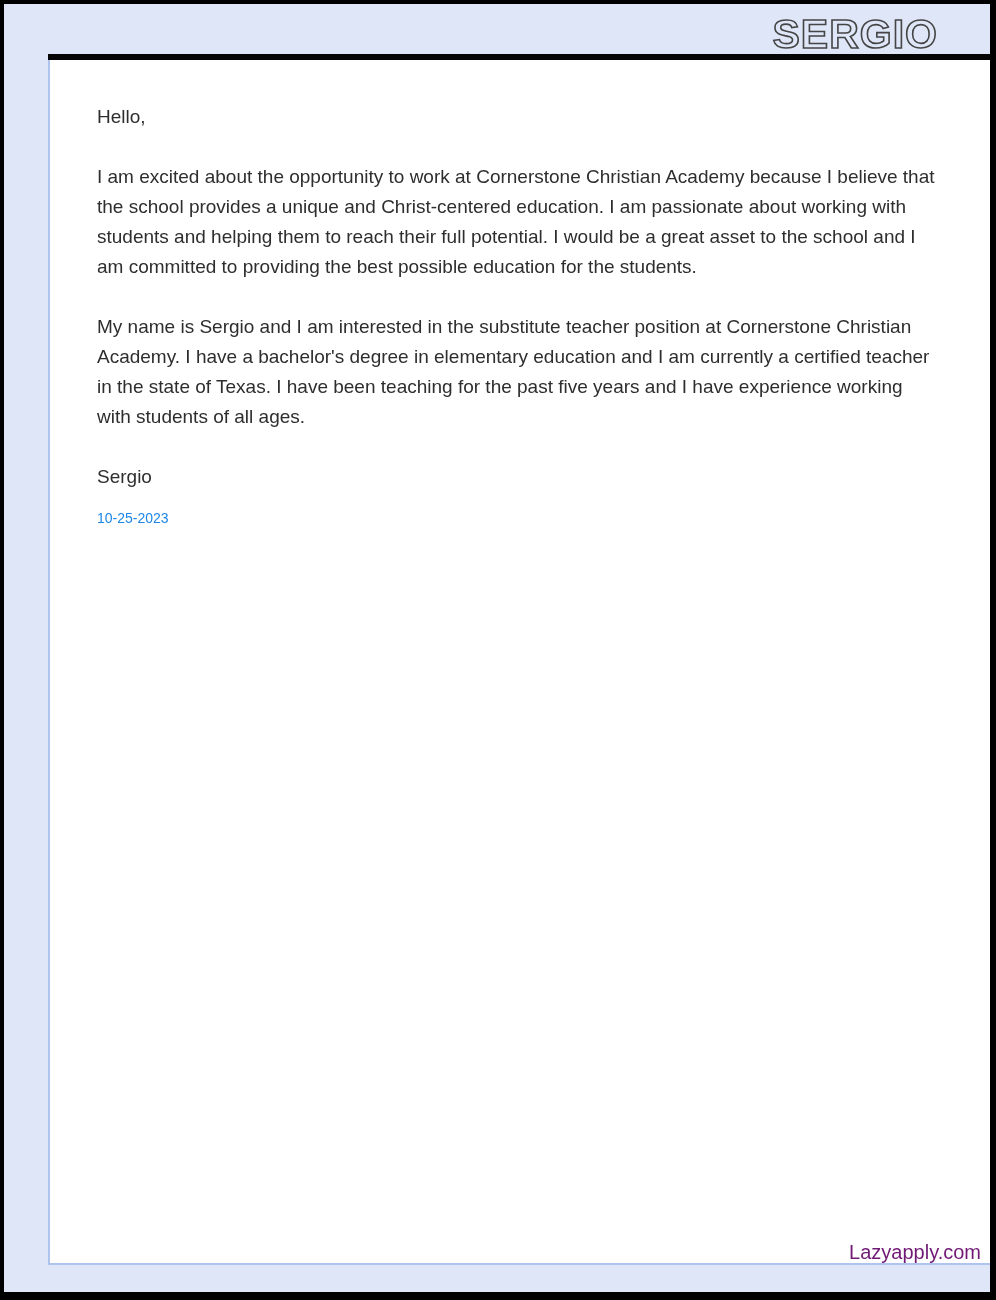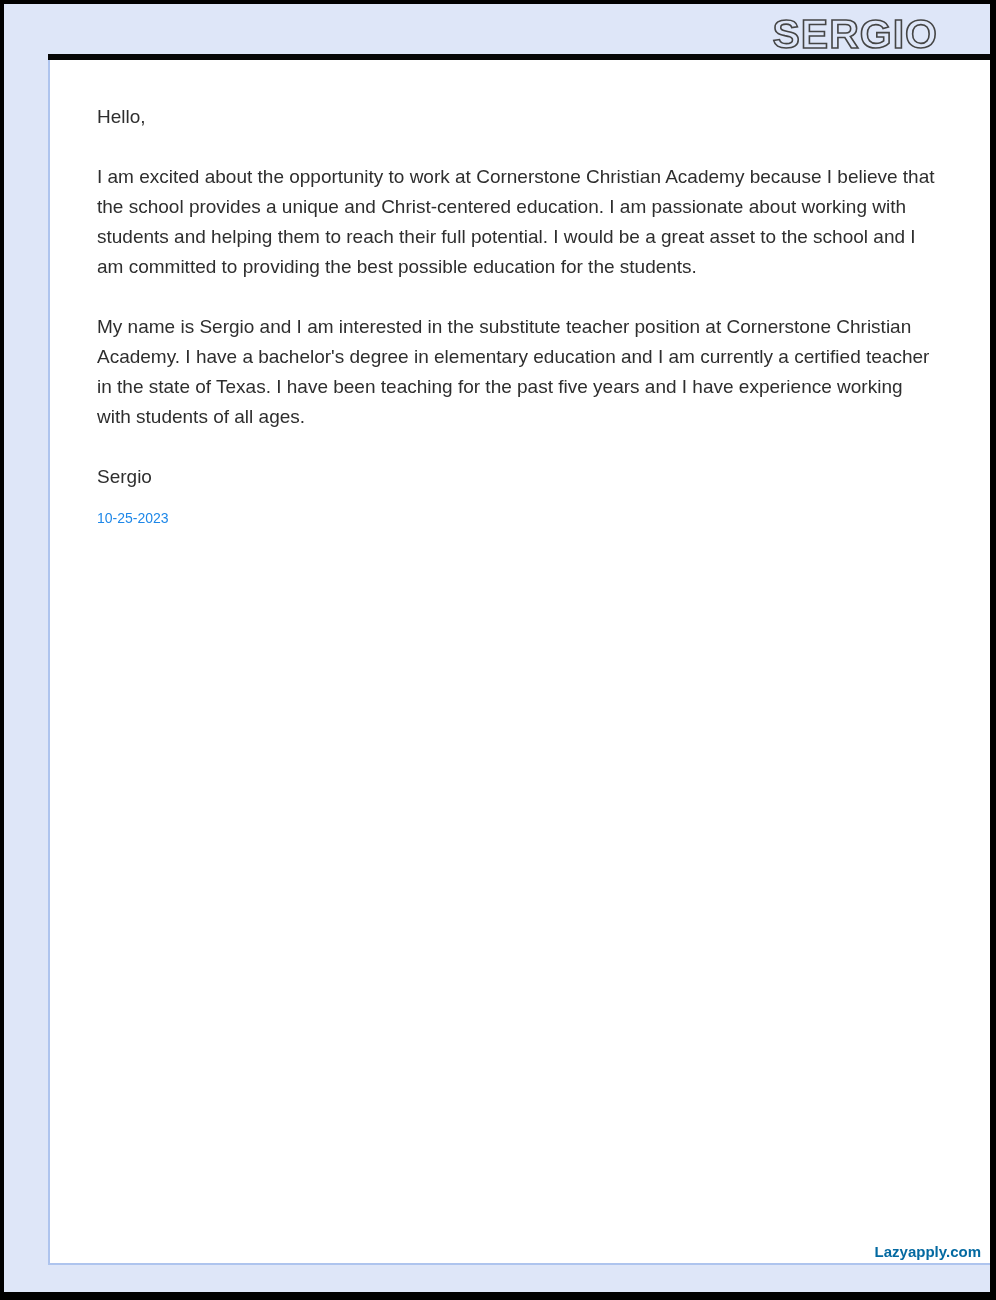--- a/index.html
+++ b/index.html
@@ -69,25 +69,25 @@
     font-size: 14px;
     line-height: 30px;
     color: #1d87e8;
     text-decoration: none;
     cursor: pointer;
   }
   .footer-link {
     position: absolute;
     right: 10px;
     bottom: 1px;
-    font-size: 15px;
+    font-size: 20px;
     line-height: 20px;
-    color: #0369a1;
+    color: #701a75;
     text-decoration: none;
-    font-weight: 700;
+    font-weight: 400;
     cursor: pointer;
   }
 </style>
 </head>
 <body>
 
 <div class="page">
 
   <div class="logo">SERGIO</div>
 

